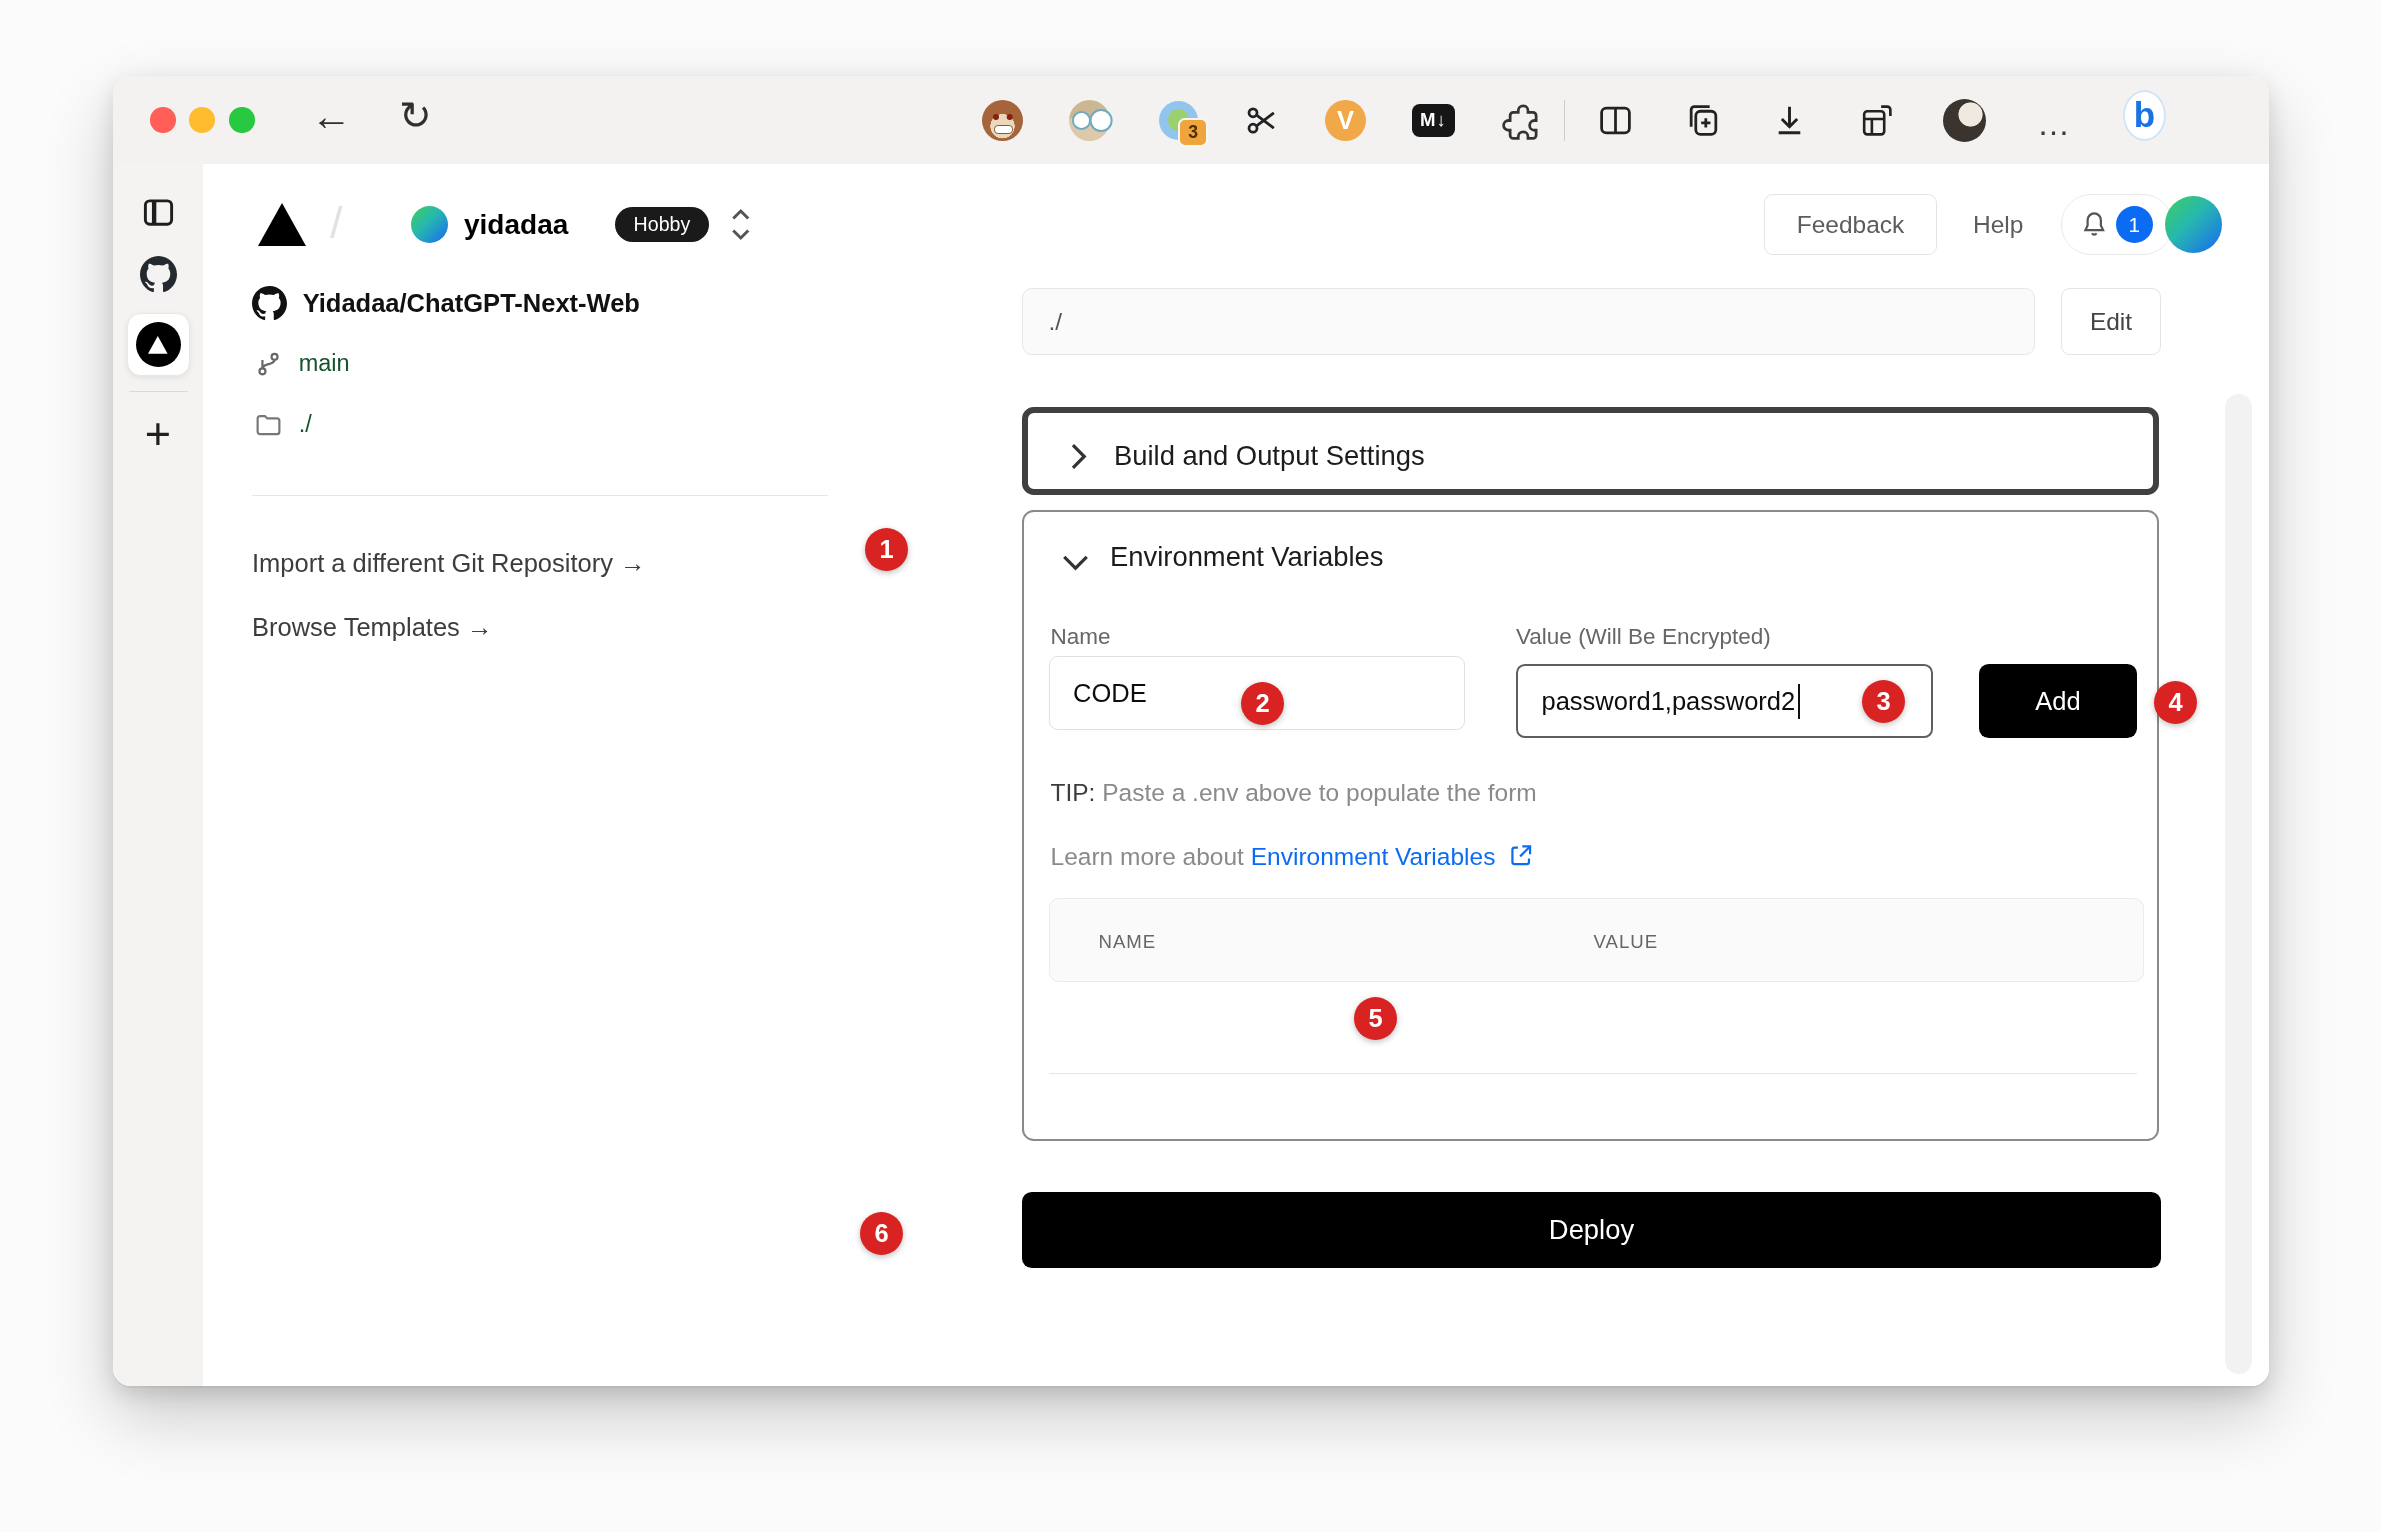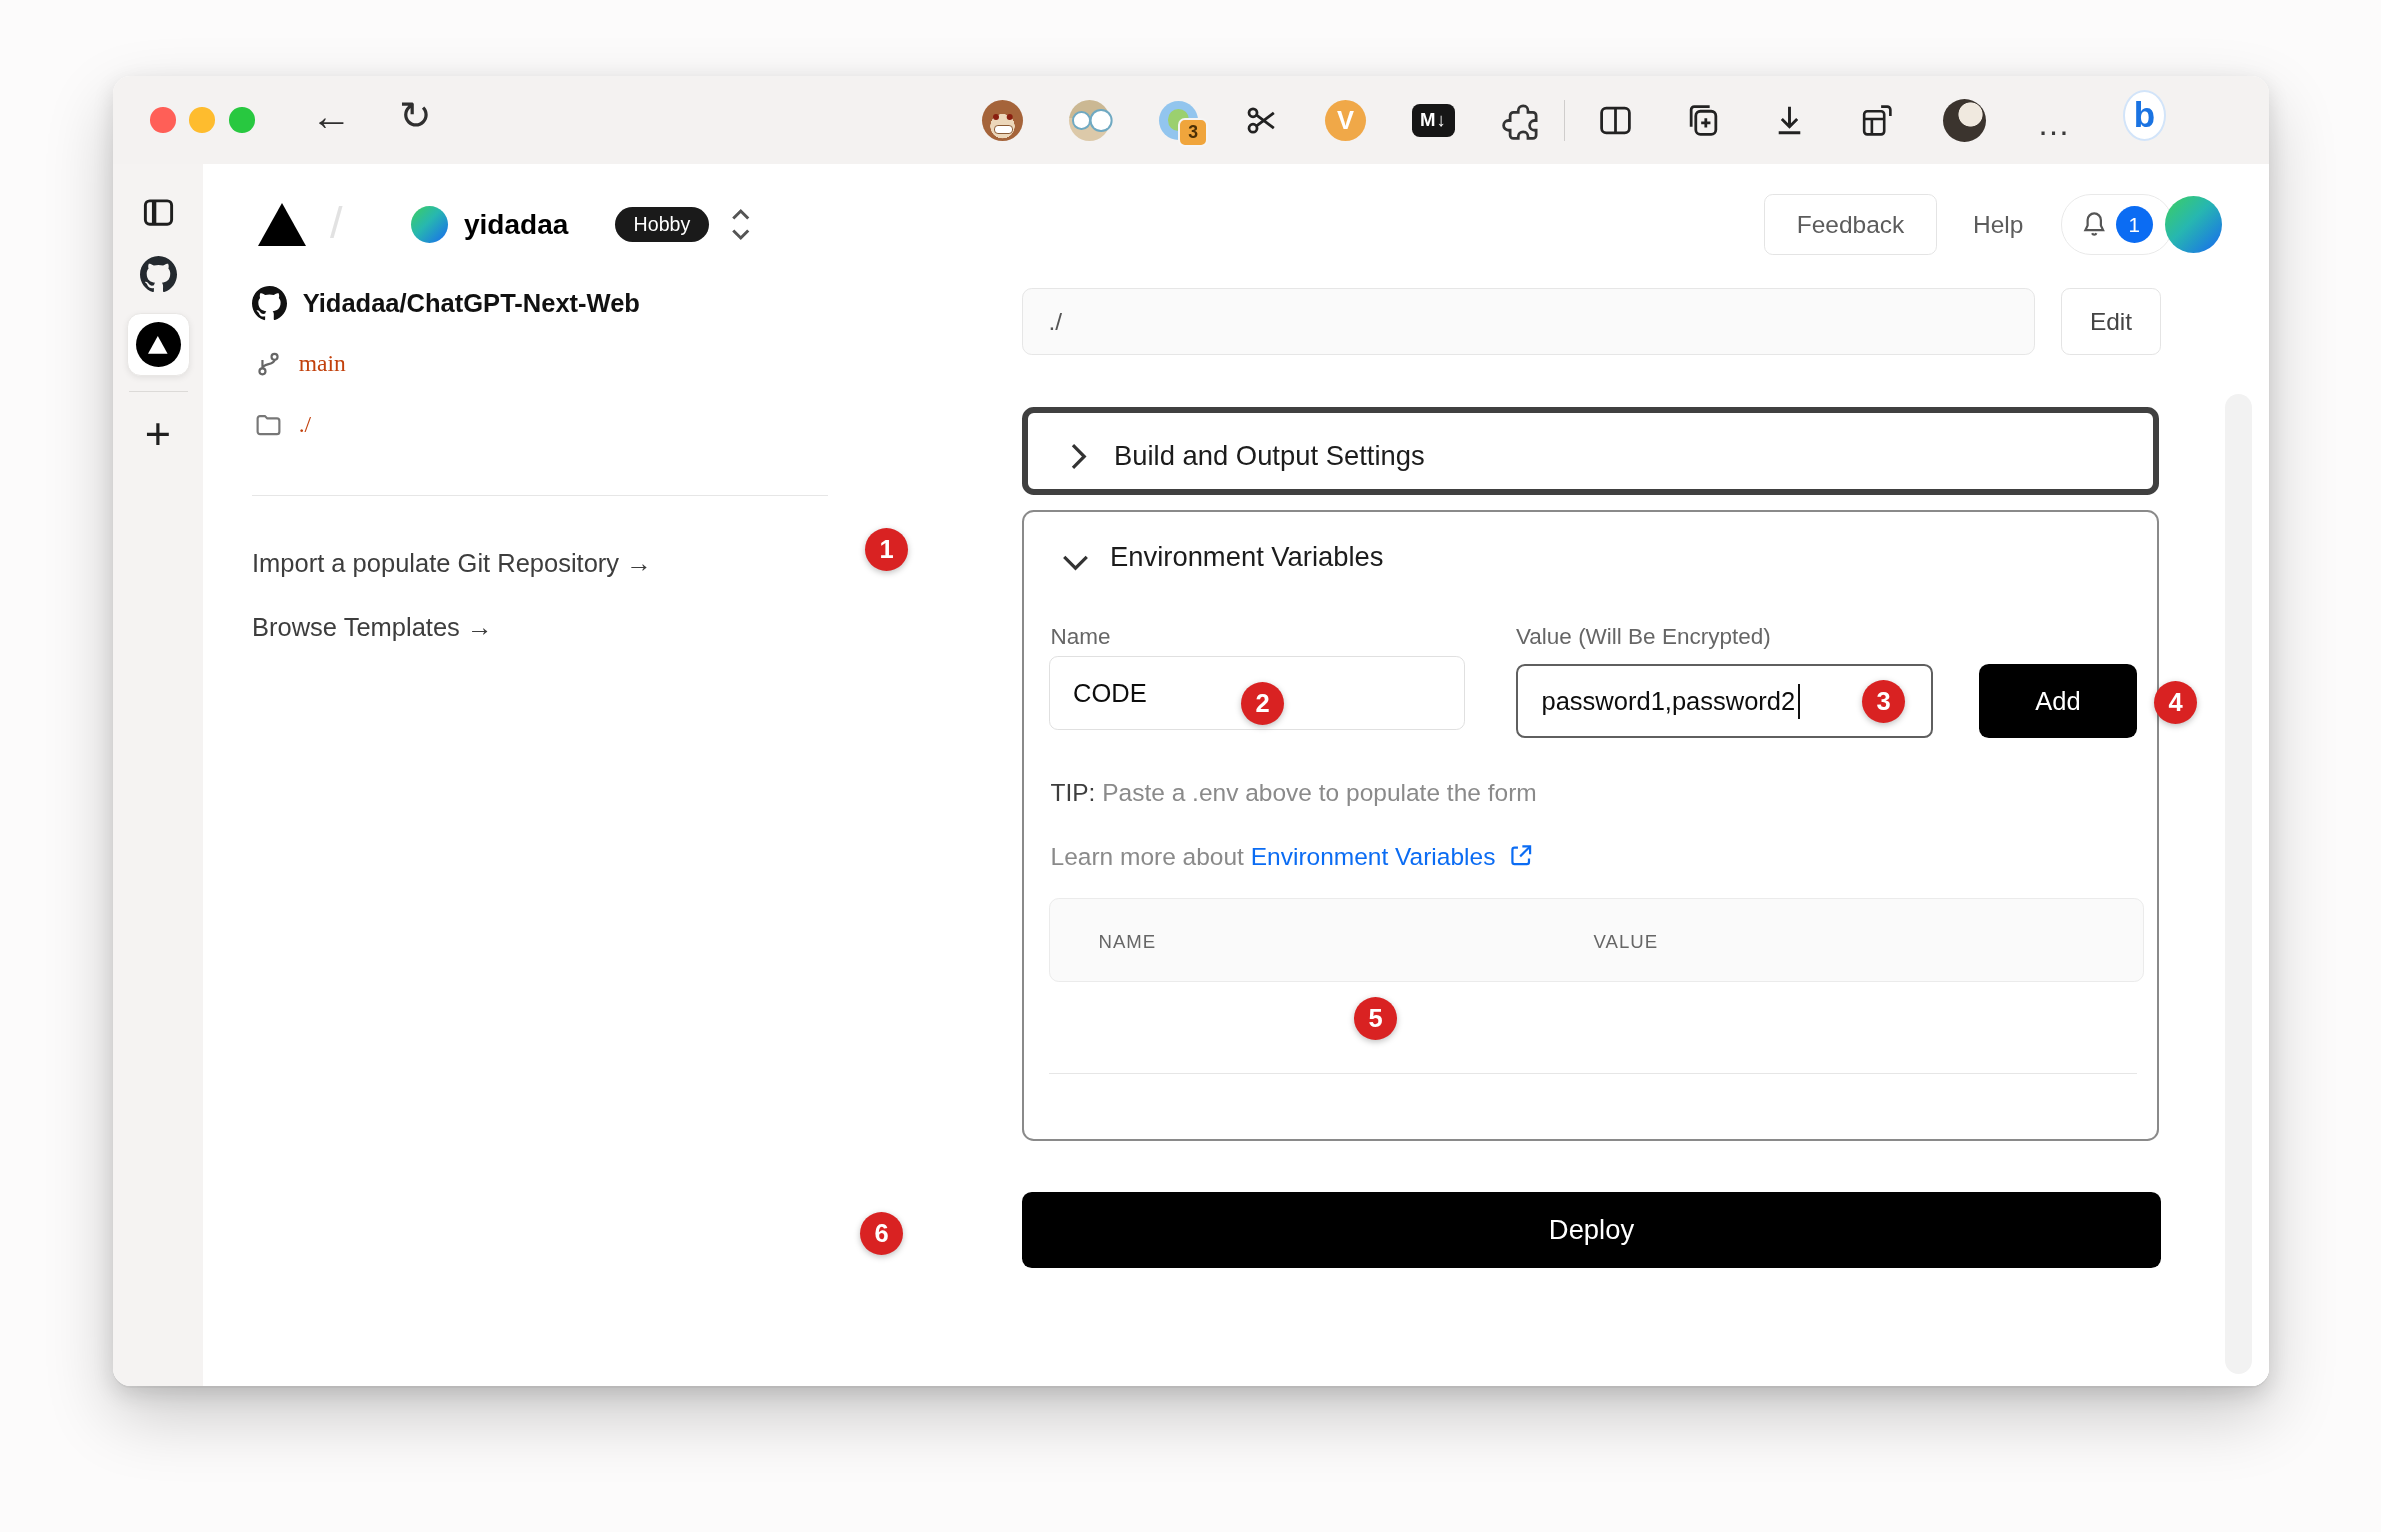--- a/index.html
+++ b/index.html
@@ -63,21 +63,21 @@
   .projname{font-size:28px;font-weight:600;color:#000}
   .hobby{background:#1a1a1a;color:#fff;font-size:19.6px;border-radius:979px;padding:7.8px 18.6px;line-height:1}
   .hbtn{border:1px solid #e4e4e4;border-radius:8.8px;background:#fff;color:#5c5c5c;font-size:24.5px;display:flex;align-items:center;justify-content:center;box-sizing:border-box}
   .helptxt{color:#5c5c5c;font-size:24.5px;line-height:61px}
   .bellpill{border:1px solid #e9e9e9;border-radius:30px;background:#fff;display:flex;align-items:center;justify-content:center;gap:7.8px;box-sizing:border-box}
   .bluebadge{width:37px;height:37px;border-radius:50%;background:#0b6cf3;color:#fff;font-size:20.6px;display:flex;align-items:center;justify-content:center}
   
   .main{position:absolute;left:0;top:122px;right:0;bottom:0;background:#fff}
   .lrow{display:flex;align-items:center;gap:15.7px}
   .repotxt{font-size:25.5px;font-weight:600;color:#111}
-  .monotxt{font-family:Liberation Serif, serif;font-size:23.5px;color:#c2410c}
+  .monotxt{font-family:Liberation Sans, sans-serif;font-size:23.5px;color:#14532d}
   .ldivider{height:1px;background:#e6e6e6}
   .llink{font-size:25.5px;color:#3d3d3d}
   .rootbox{background:#fafafa;border:1px solid #e6e6e6;border-radius:9.8px;box-sizing:border-box;
     display:flex;align-items:center;padding:0 25.5px;font-size:24.5px;color:#555}
   .card{background:#fff;border:6px solid #404040;border-radius:11.8px;box-sizing:border-box}
   .cardtitle{font-size:27.4px;color:#1c1c1c}
   .envcard{border:2px solid #8a8a8a}
   .flabel{font-size:22.5px;color:#666}
   .finput{background:#fff;border:1px solid #e0e0e0;border-radius:8.8px;box-sizing:border-box;display:flex;align-items:center;
     padding:0 23.5px;font-size:25.5px;color:#0d0d0d}
@@ -251,21 +251,21 @@
 
       <div class="abs lrow" style="left:51px;top:124px">
         <svg width="29" height="29" viewBox="0 0 24 24" fill="none" stroke="#777" stroke-width="1.8">
           <path d="M3 7a2 2 0 0 1 2-2h4l2 2h8a2 2 0 0 1 2 2v9a2 2 0 0 1-2 2H5a2 2 0 0 1-2-2z"></path>
         </svg>
         <span class="monotxt">./</span>
       </div>
 
       <div class="abs ldivider" style="left:49px;top:209px;width:576px"></div>
 
-      <div class="abs llink" style="left:49px;top:263px">Import a populate Git Repository →</div>
+      <div class="abs llink" style="left:49px;top:263px">Import a different Git Repository →</div>
       <div class="abs llink" style="left:49px;top:327px">Browse Templates →</div>
 
       <div class="abs rootbox" style="left:819px;top:2px;width:1013px;height:67px">./</div>
       <div class="abs hbtn" style="left:1858px;top:2px;width:100px;height:67px;color:#444">Edit</div>
 
       <div class="abs card" style="left:819px;top:121px;width:1137px;height:88px">
         <svg class="abs" style="left:39px;top:29px" width="21.6" height="29" viewBox="0 0 12 18" fill="none" stroke="#333" stroke-width="2">
           <path d="M3 2l7 7-7 7"></path>
         </svg>
         <div class="abs cardtitle" style="left:86px;top:27.4px">Build and Output Settings</div>

